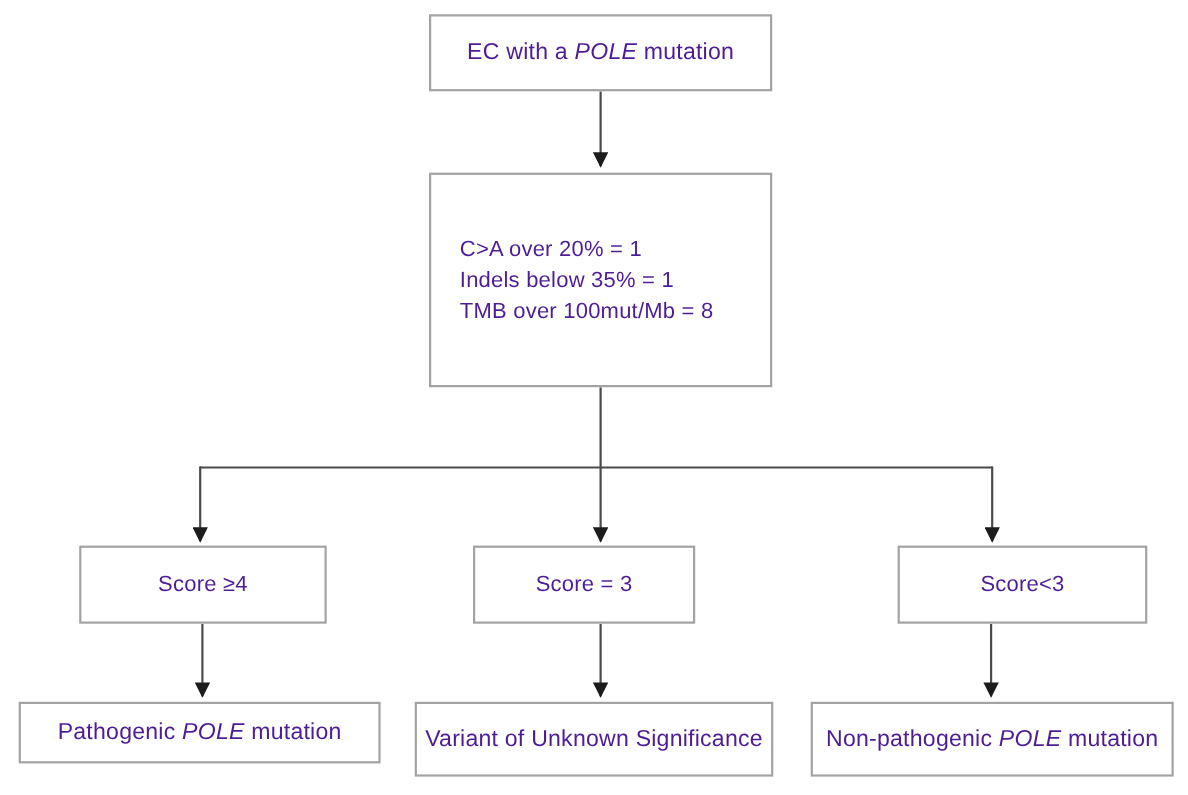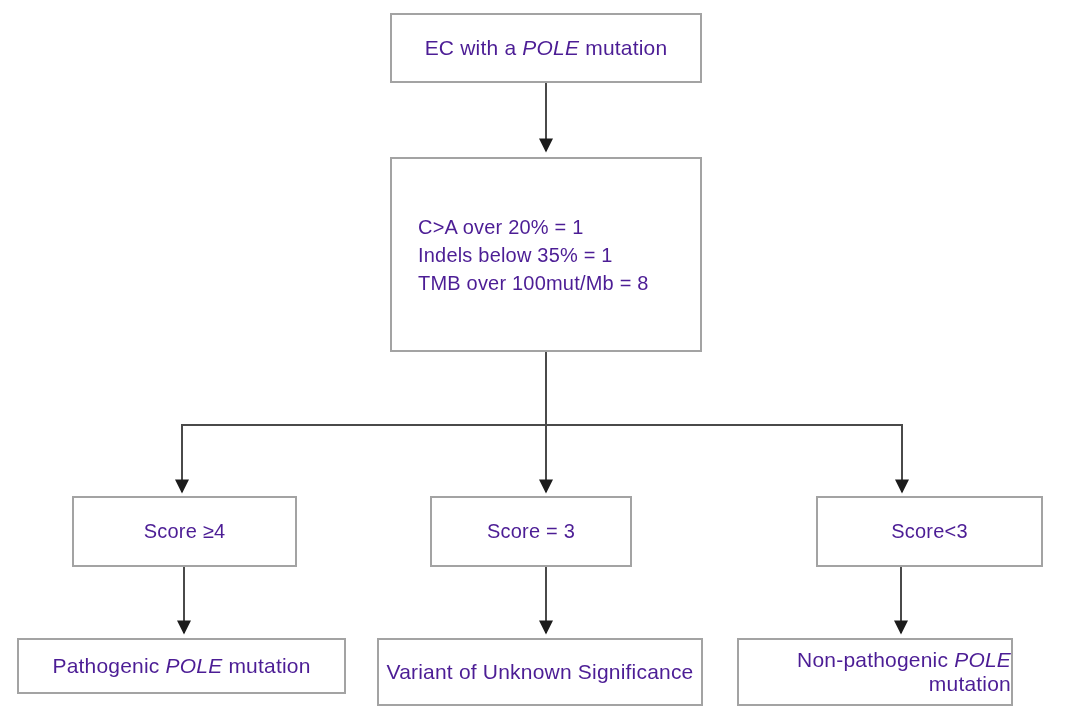--- a/index.html
+++ b/index.html
@@ -47,21 +47,21 @@
   .node.score { font-size: 20px; }
 
   
   #node-root        { left: 390px; top: 13px;  width: 312px; height: 70px;  }
   #node-criteria    { left: 390px; top: 157px; width: 312px; height: 195px; }
   #node-score-high  { left: 72px;  top: 496px; width: 225px; height: 71px;  }
   #node-score-mid   { left: 430px; top: 496px; width: 202px; height: 71px;  }
   #node-score-low   { left: 788px; top: 496px; width: 227px; height: 71px; margin-left: 28px;  }
   #node-pathogenic  { left: 17px;  top: 638px; width: 329px; height: 56px;  }
   #node-vus         { left: 377px; top: 638px; width: 326px; height: 68px;  }
-  #node-nonpath     { left: 737px; top: 638px; width: 276px; height: 68px; text-align: right;  }
+  #node-nonpath     { left: 737px; top: 638px; width: 330px; height: 68px; text-align: right;  }
 </style>
 </head>
 <body>
 
 <div id="canvas">
 
   <svg id="connectors" viewBox="0 0 1080 723" xmlns="http://www.w3.org/2000/svg">
     <defs>
       <marker id="ah" viewBox="0 0 10 10" refX="9" refY="5" markerWidth="8.5" markerHeight="7" orient="auto-start-reverse">
         <path d="M0,0 L10,5 L0,10 Z" fill="#1c1c1c"></path>

